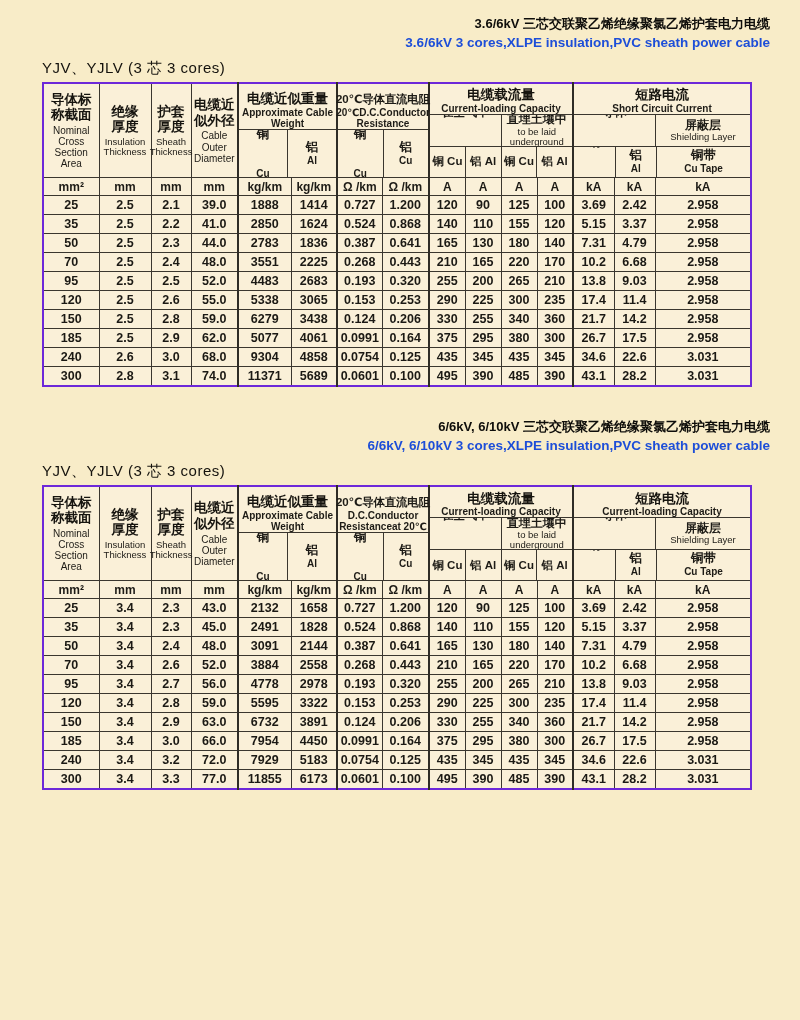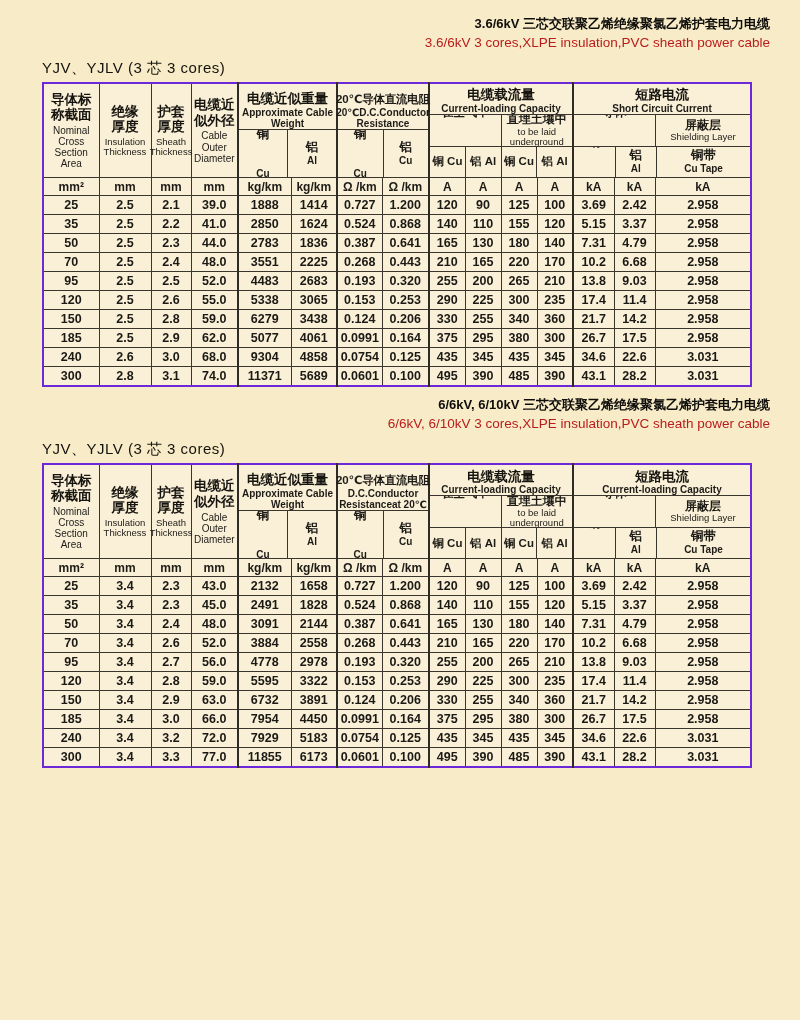--- a/index.html
+++ b/index.html
@@ -4,24 +4,24 @@
 <style>
   html, body {
     margin: 0; padding: 0;
     width: 800px; height: 1020px;
     background: #f8ecc8;
     overflow: hidden;
     font-family: "Liberation Sans", "DejaVu Sans", sans-serif;
     color: #1d1b16;
   }
   #page-root { padding-top: 16px; }
-  .section { margin-bottom: 10px; }
+  .section { margin-bottom: 32px; }
   .titles { text-align: right; padding-right: 30px; }
   .title-zh { font-size: 13px; font-weight: 700; color: #0e0d0a; line-height: 1.3; }
-  .title-en { font-size: 13.5px; font-weight: 400; color: #b91c1c; line-height: 1.5; }
+  .title-en { font-size: 13.5px; font-weight: 700; color: #1d4ed8; line-height: 1.5; }
   .model { margin: 6px 0 4px 42px; font-size: 15px; color: #14120d; letter-spacing: .5px; }
 
   table.spec-table {
     border-collapse: collapse; table-layout: fixed;
     width: 708px; margin-left: 42px;
     background: #faf0d8;
     border: 2px solid #6d28d9;
   }
   th, td { border: 1px solid #3a362e; padding: 0; text-align: center; vertical-align: middle; }
   .gb { border-left: 2px solid #2f2c26; }

